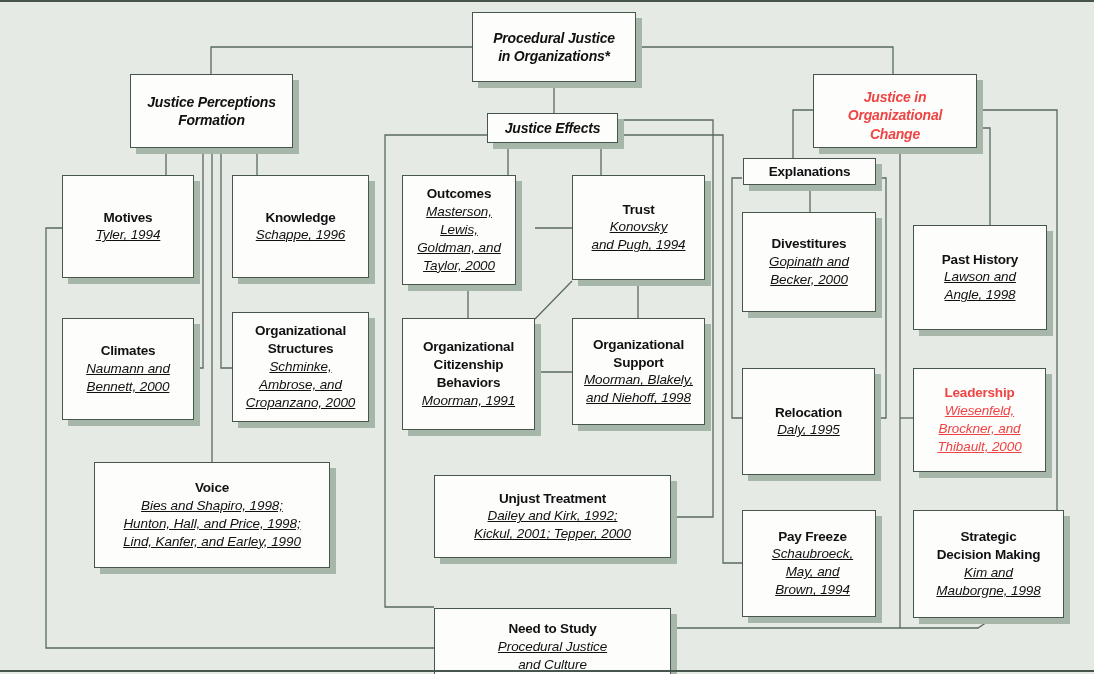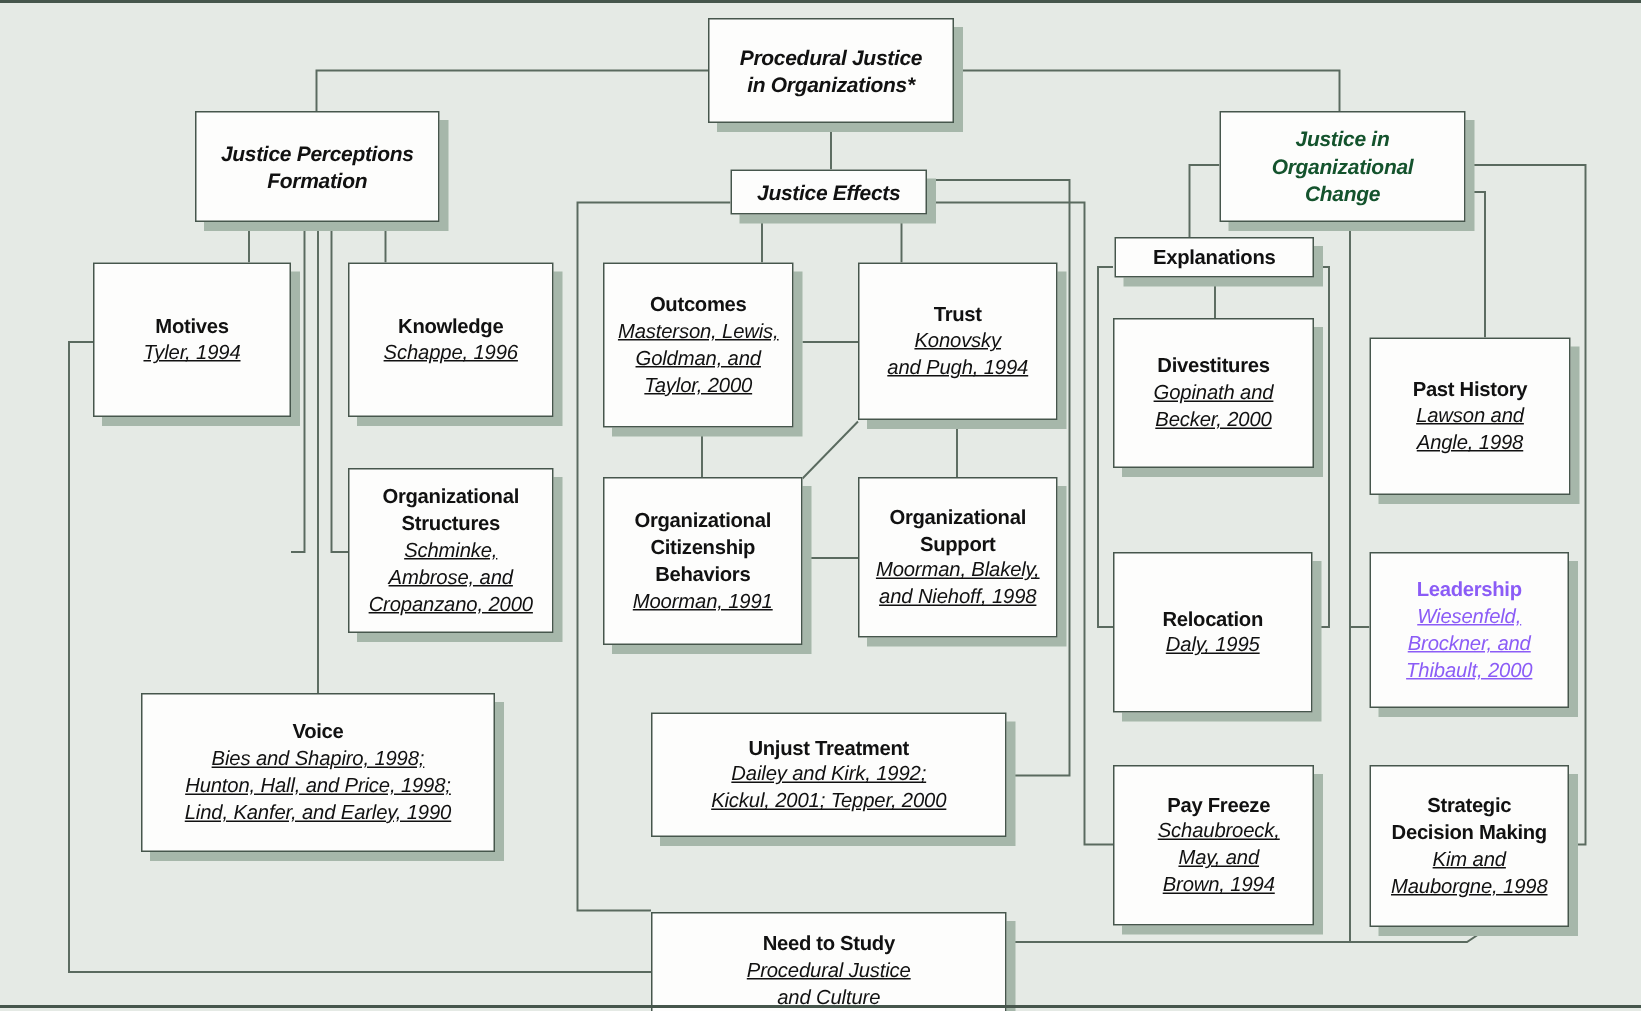--- a/index.html
+++ b/index.html
@@ -83,41 +83,41 @@
 
   <div class="box heading" style="left: 130px; top: 74px; width: 163px; height: 74px; background: rgb(253, 253, 252); border-color: rgb(70, 86, 76); box-shadow: rgb(166, 183, 170) 6px 6px 0px; color: rgb(17, 17, 17);">
     <div class="title">Justice Perceptions
 Formation</div>
   </div>
 
   <div class="box heading" style="left: 487px; top: 113px; width: 131px; height: 30px; background: rgb(253, 253, 252); border-color: rgb(70, 86, 76); box-shadow: rgb(166, 183, 170) 6px 6px 0px; color: rgb(17, 17, 17);">
     <div class="title">Justice Effects</div>
   </div>
 
-  <div class="box heading" style="left: 813px; top: 74px; width: 164px; height: 74px; background: rgb(253, 253, 252); border-color: rgb(70, 86, 76); box-shadow: rgb(166, 183, 170) 6px 6px 0px; color: #14532d;">
+  <div class="box heading" style="left: 813px; top: 74px; width: 164px; height: 74px; background: rgb(253, 253, 252); border-color: rgb(70, 86, 76); box-shadow: rgb(166, 183, 170) 6px 6px 0px; color: #ef4444; justify-content: flex-end;">
     <div class="title">Justice in
 Organizational
 Change</div>
   </div>
 
   <div class="box" style="left: 743px; top: 158px; width: 133px; height: 27px; background: rgb(253, 253, 252); border-color: rgb(70, 86, 76); box-shadow: rgb(166, 183, 170) 6px 6px 0px; color: rgb(17, 17, 17);">
     <div class="title">Explanations</div>
   </div>
 
   <div class="box" style="left: 62px; top: 175px; width: 132px; height: 103px; background: rgb(253, 253, 252); border-color: rgb(70, 86, 76); box-shadow: rgb(166, 183, 170) 6px 6px 0px; color: rgb(17, 17, 17);">
     <div class="title">Motives</div>
     <div class="citation">Tyler, 1994</div>
   </div>
 
   <div class="box" style="left: 232px; top: 175px; width: 137px; height: 103px; background: rgb(253, 253, 252); border-color: rgb(70, 86, 76); box-shadow: rgb(166, 183, 170) 6px 6px 0px; color: rgb(17, 17, 17);">
     <div class="title">Knowledge</div>
     <div class="citation">Schappe, 1996</div>
   </div>
 
-  <div class="box" style="left: 402px; top: 175px; width: 127px; height: 110px; background: rgb(253, 253, 252); border-color: rgb(70, 86, 76); box-shadow: rgb(166, 183, 170) 6px 6px 0px; color: rgb(17, 17, 17);">
+  <div class="box" style="left: 402px; top: 175px; width: 114px; height: 110px; background: rgb(253, 253, 252); border-color: rgb(70, 86, 76); box-shadow: rgb(166, 183, 170) 6px 6px 0px; color: rgb(17, 17, 17);">
     <div class="title">Outcomes</div>
     <div class="citation">Masterson, Lewis,
 Goldman, and
 Taylor, 2000</div>
   </div>
 
   <div class="box" style="left: 572px; top: 175px; width: 133px; height: 105px; background: rgb(253, 253, 252); border-color: rgb(70, 86, 76); box-shadow: rgb(166, 183, 170) 6px 6px 0px; color: rgb(17, 17, 17);">
     <div class="title">Trust</div>
     <div class="citation">Konovsky
 and Pugh, 1994</div>
@@ -128,20 +128,25 @@
     <div class="citation">Gopinath and
 Becker, 2000</div>
   </div>
 
   <div class="box" style="left: 913px; top: 225px; width: 134px; height: 105px; background: rgb(253, 253, 252); border-color: rgb(70, 86, 76); box-shadow: rgb(166, 183, 170) 6px 6px 0px; color: rgb(17, 17, 17);">
     <div class="title">Past History</div>
     <div class="citation">Lawson and
 Angle, 1998</div>
   </div>
 
+  <div class="box" style="left: 62px; top: 318px; width: 132px; height: 102px; background: rgb(253, 253, 252); border-color: rgb(70, 86, 76); box-shadow: rgb(166, 183, 170) 6px 6px 0px; color: rgb(17, 17, 17);">
+    <div class="title">Climates</div>
+    <div class="citation">Naumann and
+Bennett, 2000</div>
+  </div>
 
   <div class="box" style="left: 232px; top: 312px; width: 137px; height: 110px; background: rgb(253, 253, 252); border-color: rgb(70, 86, 76); box-shadow: rgb(166, 183, 170) 6px 6px 0px; color: rgb(17, 17, 17);">
     <div class="title">Organizational
 Structures</div>
     <div class="citation">Schminke,
 Ambrose, and
 Cropanzano, 2000</div>
   </div>
 
   <div class="box" style="left: 402px; top: 318px; width: 133px; height: 112px; background: rgb(253, 253, 252); border-color: rgb(70, 86, 76); box-shadow: rgb(166, 183, 170) 6px 6px 0px; color: rgb(17, 17, 17);">
@@ -156,21 +161,21 @@
 Support</div>
     <div class="citation">Moorman, Blakely,
 and Niehoff, 1998</div>
   </div>
 
   <div class="box" style="left: 742px; top: 368px; width: 133px; height: 107px; background: rgb(253, 253, 252); border-color: rgb(70, 86, 76); box-shadow: rgb(166, 183, 170) 6px 6px 0px; color: rgb(17, 17, 17);">
     <div class="title">Relocation</div>
     <div class="citation">Daly, 1995</div>
   </div>
 
-  <div class="box" style="left: 913px; top: 368px; width: 133px; height: 104px; background: rgb(253, 253, 252); border-color: rgb(70, 86, 76); box-shadow: rgb(166, 183, 170) 6px 6px 0px; color: #8b5cf6;">
+  <div class="box" style="left: 913px; top: 368px; width: 133px; height: 104px; background: rgb(253, 253, 252); border-color: rgb(70, 86, 76); box-shadow: rgb(166, 183, 170) 6px 6px 0px; color: #ef4444;">
     <div class="title">Leadership</div>
     <div class="citation">Wiesenfeld,
 Brockner, and
 Thibault, 2000</div>
   </div>
 
   <div class="box" style="left: 94px; top: 462px; width: 236px; height: 106px; background: rgb(253, 253, 252); border-color: rgb(70, 86, 76); box-shadow: rgb(166, 183, 170) 6px 6px 0px; color: rgb(17, 17, 17);">
     <div class="title">Voice</div>
     <div class="citation">Bies and Shapiro, 1998;
 Hunton, Hall, and Price, 1998;
@@ -183,21 +188,21 @@
 Kickul, 2001; Tepper, 2000</div>
   </div>
 
   <div class="box" style="left: 742px; top: 510px; width: 134px; height: 107px; background: rgb(253, 253, 252); border-color: rgb(70, 86, 76); box-shadow: rgb(166, 183, 170) 6px 6px 0px; color: rgb(17, 17, 17); padding-left: 12px;">
     <div class="title">Pay Freeze</div>
     <div class="citation">Schaubroeck,
 May, and
 Brown, 1994</div>
   </div>
 
-  <div class="box" style="left: 913px; top: 510px; width: 133px; height: 108px; background: rgb(253, 253, 252); border-color: rgb(70, 86, 76); box-shadow: rgb(166, 183, 170) 6px 6px 0px; color: rgb(17, 17, 17);">
+  <div class="box" style="left: 913px; top: 510px; width: 151px; height: 108px; background: rgb(253, 253, 252); border-color: rgb(70, 86, 76); box-shadow: rgb(166, 183, 170) 6px 6px 0px; color: rgb(17, 17, 17);">
     <div class="title">Strategic
 Decision Making</div>
     <div class="citation">Kim and
 Mauborgne, 1998</div>
   </div>
 
   <div class="box" style="left: 434px; top: 588px; width: 237px; height: 78px; background: rgb(253, 253, 252); border-color: rgb(70, 86, 76); box-shadow: rgb(166, 183, 170) 6px 6px 0px; color: rgb(17, 17, 17); margin-top: 20px;">
     <div class="title">Need to Study</div>
     <div class="citation">Procedural Justice
 and Culture</div>

